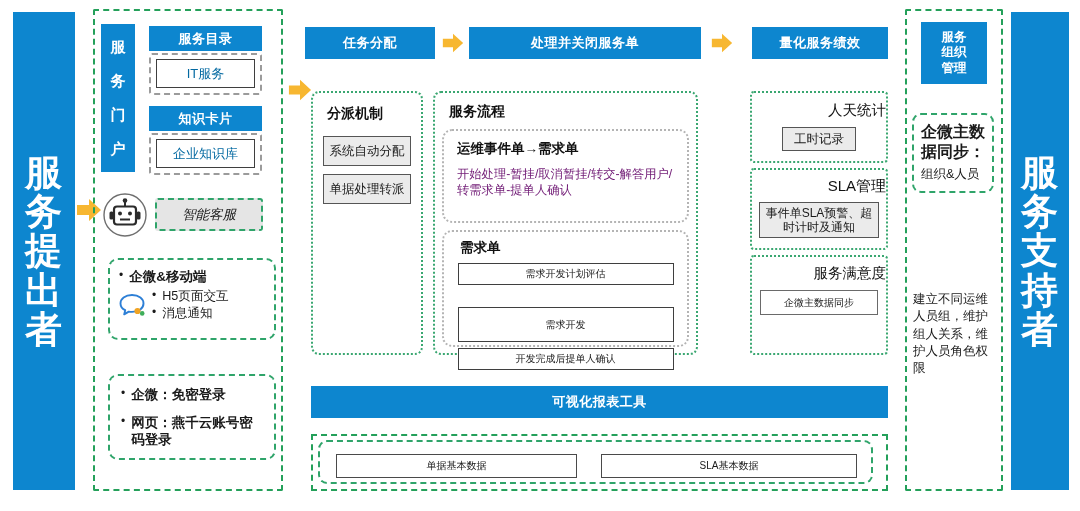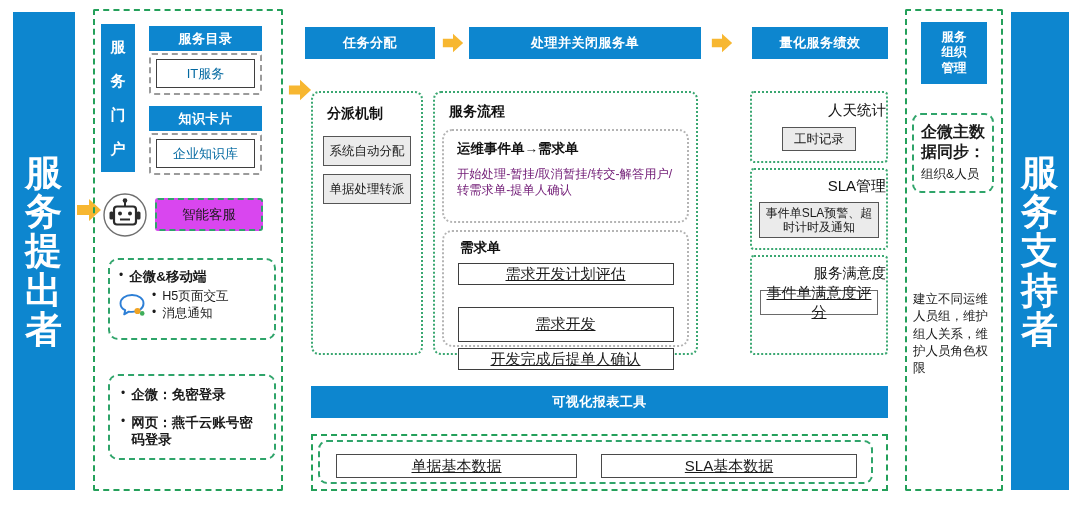--- a/index.html
+++ b/index.html
@@ -19,21 +19,21 @@
     background:#0d86cf;color:#fff;
     display:flex;align-items:center;justify-content:center;
     font-weight:bold;font-size:37px;line-height:1.06;
     letter-spacing:1px;text-align:center;
   }
   .pillar span{display:block;}
 
   
   .greenOuter{border:2px dashed #24a05a;border-radius:2px;background:transparent;}
   .greenBox{border:2px dashed #2fa46a;border-radius:10px;background:#fff;}
-  .greenBoxSq{border:2px dashed #2fa46a;border-radius:3px;background:#d946ef;}
+  .greenBoxSq{border:2px dashed #2fa46a;border-radius:3px;background:#e5e5e5;font-style:italic;}
   .greenDot{border:2px dotted #3aa771;border-radius:8px;background:#fff;}
   .grayDash{border:2px dashed #9b9b9b;border-radius:3px;background:#fff;}
   .grayDot{border:2px dotted #b4b4b4;border-radius:10px;background:#fff;}
 
   
   .blueBar{
     background:#0d86cf;color:#fff;font-weight:bold;
     display:flex;align-items:center;justify-content:center;
     text-align:center;font-size:13px;letter-spacing:.5px;
   }
@@ -55,21 +55,21 @@
     font-size:13px;color:#0369a1;text-align:center;box-sizing:border-box;
   }
   .chipGray{
     border:1.6px solid #555;background:#ebebeb;
     display:flex;align-items:center;justify-content:center;
     font-size:12.5px;color:#1a1a1a;text-align:center;line-height:1.2;box-sizing:border-box;
   }
   .chipThin{
     border:1.4px solid #6a6a6a;background:#fff;
     display:flex;align-items:center;justify-content:center;
-    font-size:15px;color:#1a1a1a;text-align:center;box-sizing:border-box;text-decoration:underline;
+    font-size:10px;color:#1a1a1a;text-align:center;box-sizing:border-box;
   }
 
   .cardTitle{font-weight:bold;font-size:14px;color:#111;}
   .cardTitleC{font-weight:normal;font-size:14.5px;color:#111;text-align:right;}
   .bodyText{font-size:12.3px;line-height:1.32;color:#701a75;}
 
   
   .bul{display:flex;gap:6px;align-items:flex-start;}
   .bul .dot{font-size:12px;line-height:1.25;}
   .bBold{font-weight:bold;font-size:13.5px;line-height:1.3;}
@@ -237,21 +237,21 @@
   <div class="abs greenDot" style="left:750px;top:168px;width:138px;height:82px;border-radius:4px;">
     <div class="cardTitleC" style="margin-top:7px;font-size:15px;">SLA管理</div>
     <div class="chipGray" style="margin:6px auto 0 auto;width:120px;height:36px;font-size:12px;">
         <span>事件单SLA预警、超时计时及通知</span>
       </div>
   </div>
 
   <div class="abs greenDot" style="left:750px;top:255px;width:138px;height:100px;border-radius:4px;">
     <div class="cardTitleC" style="margin-top:7px;">服务满意度</div>
     <div class="chipThin" style="margin:7px auto 0 auto;width:118px;height:25px;background:#fff;">
-        <span>事件单满意度评分</span>
+        <span>企微主数据同步</span>
       </div>
   </div>
 
   <div class="abs blueBar" style="left:311px;top:386px;width:577px;height:32px;">
       <span>可视化报表工具</span>
     </div>
 
   <div class="abs" style="left:311px;top:434px;width:577px;height:57px;border:2px dashed #24a05a;"></div>
   <div class="abs greenBox" style="left:318px;top:440px;width:555px;height:44px;border-radius:9px;"></div>
   <div class="abs chipThin" style="left:336px;top:454px;width:241px;height:24px;border-color:#4a4a4a;">

